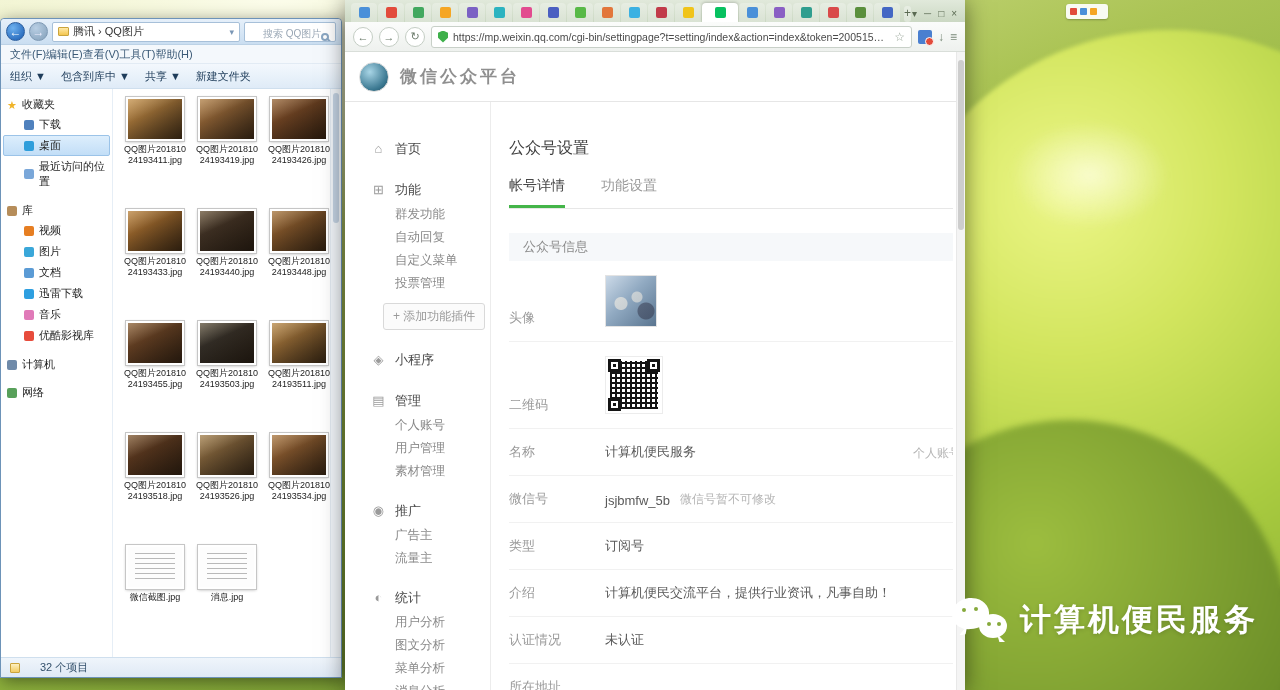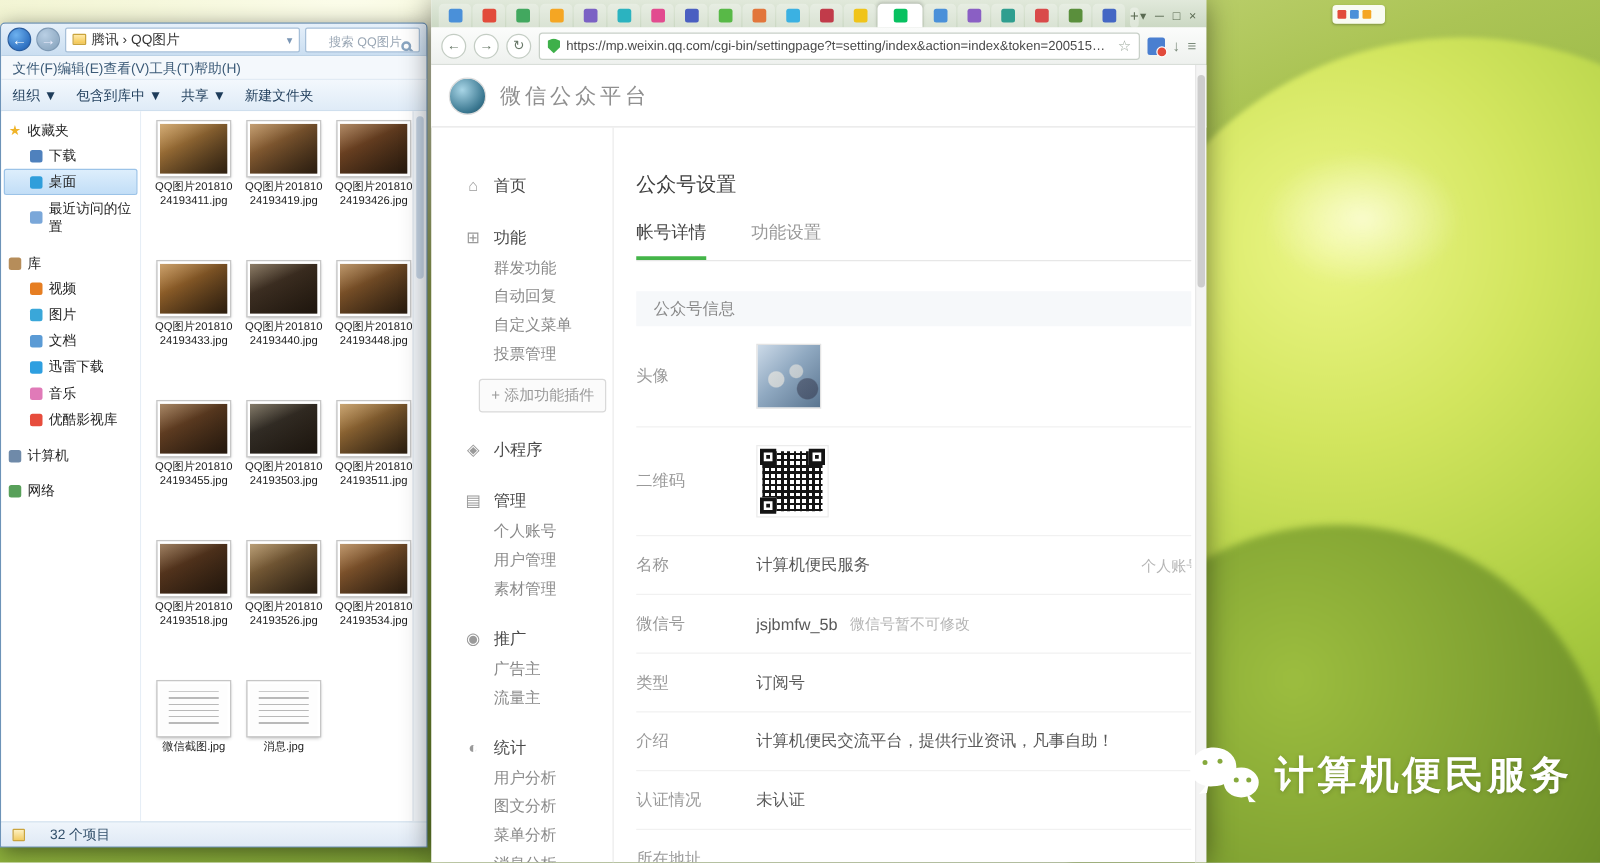--- a/index.html
+++ b/index.html
@@ -91,38 +91,38 @@
   .urltext { overflow:hidden; text-overflow:ellipsis; flex:1 1 auto; }
   .urlstar { color:#9aa79a; font-size:12px; }
   .comp-ic { width:14px; height:14px; background:#4a7fd0; border-radius:2px; position:relative; flex:0 0 14px; }
   .comp-ic::after { content:""; position:absolute; right:-2px; bottom:-2px; width:7px; height:7px; border-radius:50%; background:#e24b3b; border:1px solid #fff; }
   .bar-ic { color:#7a8a7a; font-size:12px; }
   
   .mp-header { height:50px; flex:0 0 50px; background:#fff; border-bottom:1px solid #e6e6e6;
     display:flex; align-items:center; gap:11px; padding-left:14px; }
   .mp-logo { width:30px; height:30px; border-radius:50%; border:1px solid #ddd;
     background:radial-gradient(circle at 35% 32%, #a8d5e6, #3a7790 68%, #1f4a5c); }
-  .mp-brand { font-size:17px; color:#8f8f8f; letter-spacing:3px; }
+  .mp-brand { font-size:17px; color:#8f8f8f; letter-spacing:3px;font-weight:bold; }
   .mp-body { flex:1 1 auto; display:flex; min-height:0; }
   .mp-nav { width:146px; flex:0 0 146px; border-right:1px solid #ececec; padding-top:34px; overflow:hidden; }
   .nav-group { margin-bottom:15px; }
   .nav-head { display:flex; align-items:center; gap:9px; padding:4px 0 4px 26px; font-size:13px; color:#4a4a4a; line-height:18px; }
   .nav-ic { width:15px; text-align:center; color:#9a9a9a; font-size:13px; flex:0 0 15px; }
   .nav-item { padding:3px 0 3px 50px; font-size:12.5px; color:#8a8a8a; line-height:17px; }
   .addon-btn { margin:8px 0 2px 38px; display:inline-block; border:1px solid #d9d9d9; border-radius:3px;
     padding:4px 9px; font-size:12px; color:#9a9a9a; background:#fbfbfb; }
   .mp-content { flex:1 1 auto; position:relative; padding-left:18px; overflow:hidden; }
   .page-title { margin-top:36px; font-size:16px; color:#3e3e3e; font-weight:400; }
   .tabs { display:flex; gap:36px; margin-top:18px; border-bottom:1px solid #e7e7e7; margin-right:12px; }
   .tab-item { padding-bottom:10px; font-size:14px; color:#9a9a9a; }
   .tab-item.active { color:#464646; border-bottom:3px solid #44b549; }
   .section-band { margin-top:24px; margin-right:12px; height:28px; background:#f6f8fa;
     display:flex; align-items:center; padding-left:14px; font-size:13px; color:#8a8a8a;font-family:Liberation Mono, monospace; }
   #mp-rows { margin-right:12px; }
-  .row { display:flex; align-items:center; border-bottom:1px solid #f1f1f1; padding:14px 0; position:relative; }
+  .row { display:flex; align-items:flex-end; border-bottom:1px solid #f1f1f1; padding:14px 0; position:relative; }
   .row-label { width:96px; flex:0 0 96px; font-size:13px; color:#9a9a9a; }
   .row-value { font-size:13px; color:#595959; }
   .row-extra { font-size:12px; color:#b5b5b5; margin-left:10px; }
   .row-note { position:absolute; right:0; top:16px; font-size:12px; color:#b5b5b5; width:40px; overflow:hidden; white-space:nowrap; }
   .avatar { width:52px; height:52px; border:1px solid #e3e3e3; position:relative; overflow:hidden;
     background:linear-gradient(135deg,#ccdae8 0%,#90a9c1 45%,#5a7590 100%); }
   .avatar::after { content:""; position:absolute; inset:0;
     background:radial-gradient(circle at 30% 55%, rgba(255,245,230,.55) 0 6px, transparent 7px),
                radial-gradient(circle at 62% 42%, rgba(255,245,230,.5) 0 5px, transparent 6px),
                radial-gradient(circle at 80% 70%, rgba(40,40,60,.45) 0 8px, transparent 9px); }

